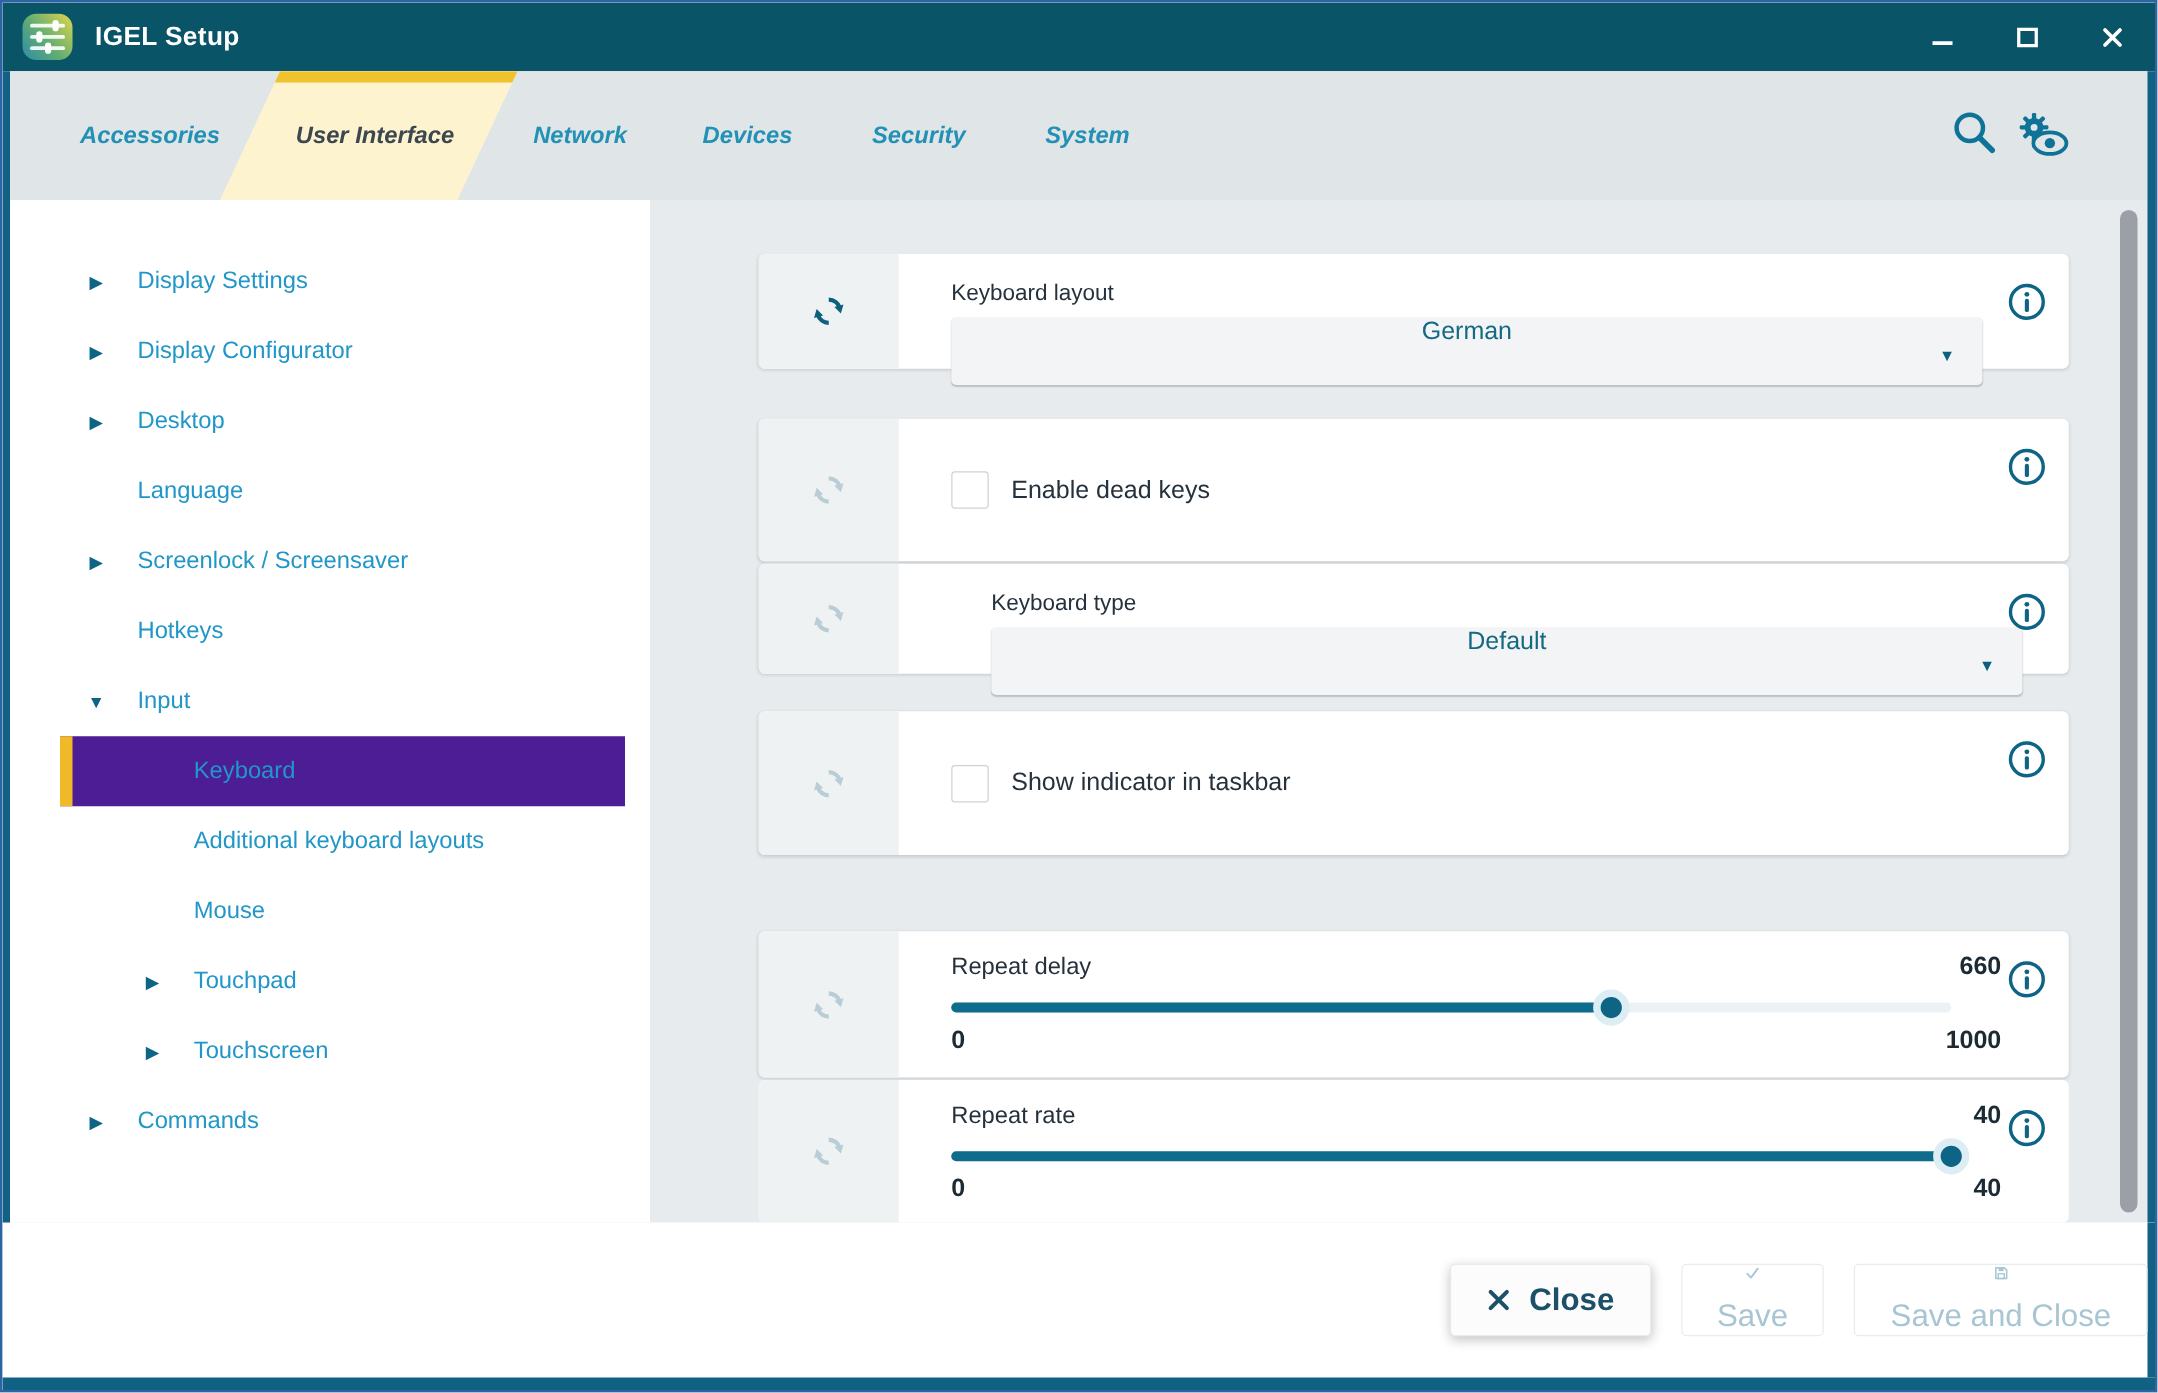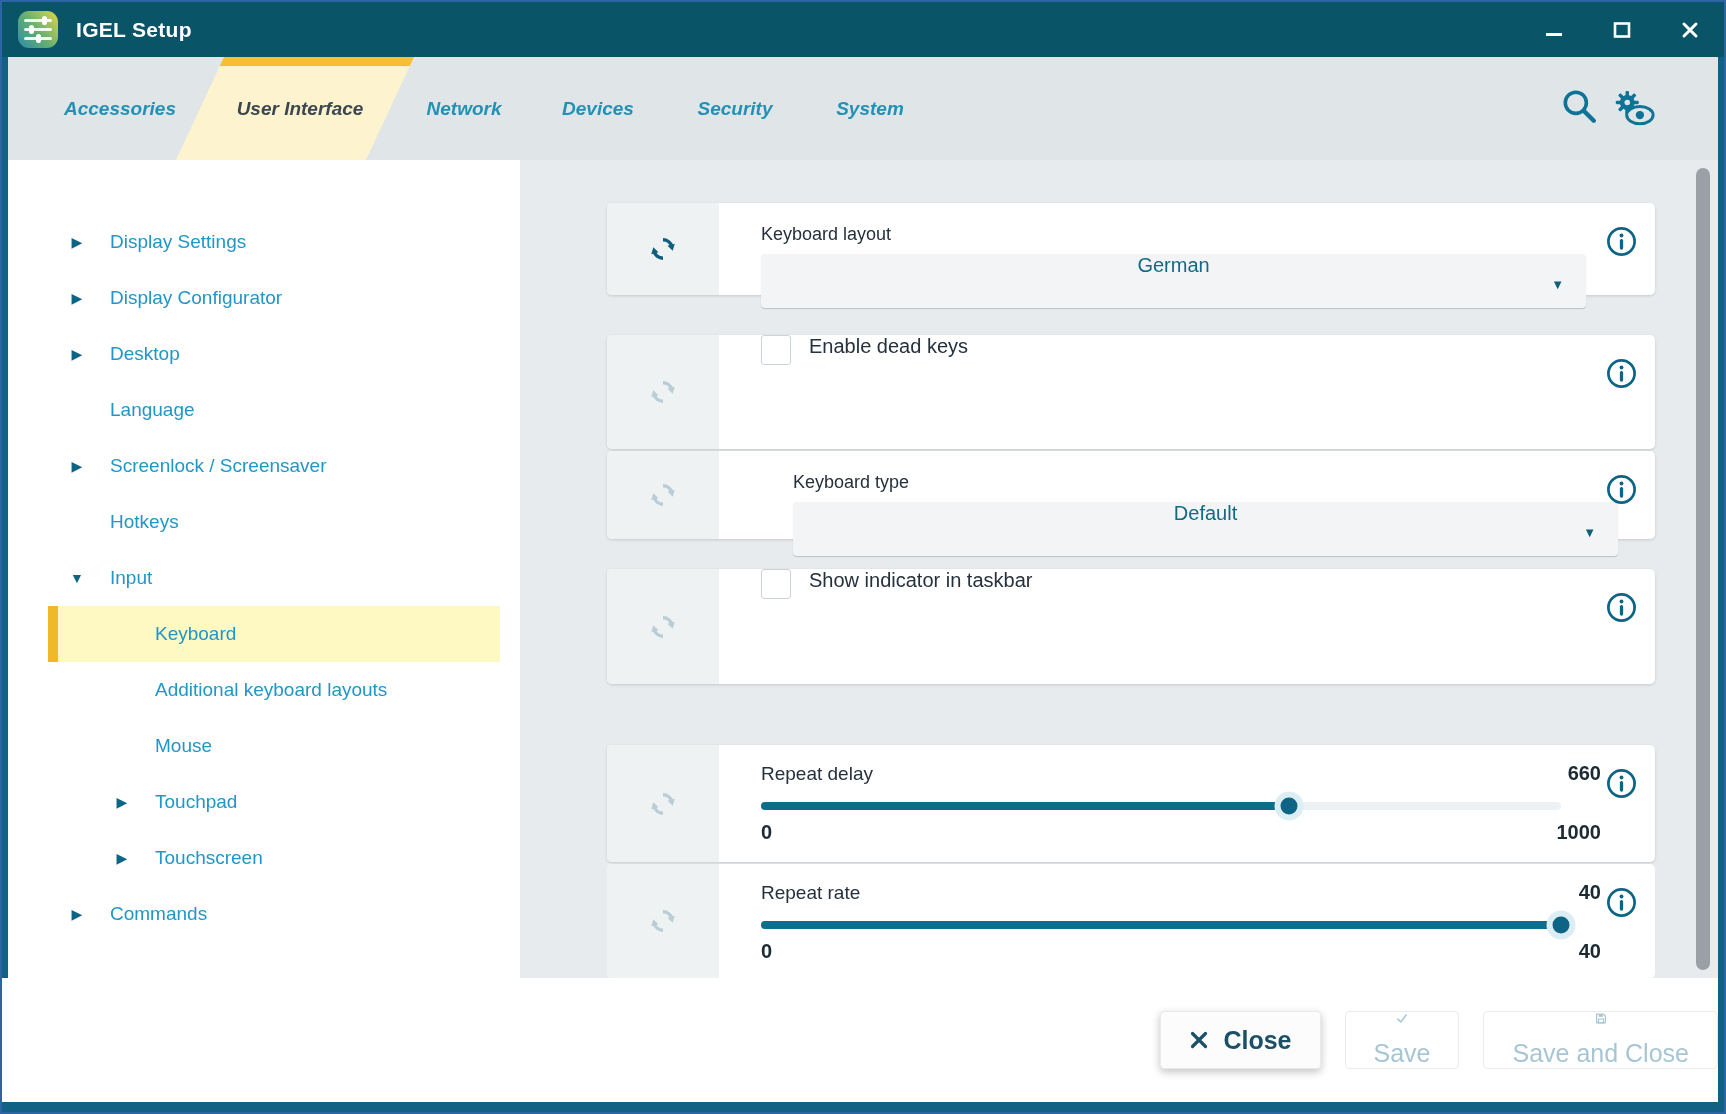--- a/index.html
+++ b/index.html
@@ -28,25 +28,25 @@
   .tab { position:absolute; top:50%; transform:translate(-50%,-50%); font-size:19px; font-weight:bold;
          color:#2391b5; cursor:pointer; white-space:nowrap;font-style:italic; }
   .tab.active { color:#3c474f; }
   .tool-icon { position:absolute; top:50%; transform:translateY(-50%); cursor:pointer; }
 
   
   .main { height:818px; background:#e7ebee; border-left:6px solid #116185; border-right:6px solid #116185;
           display:flex; position:relative; }
 
   
-  .sidebar { width:512px; background:#fff; padding-top:54px; flex:none; }
+  .sidebar { width:512px; background:#fff; padding-top:37px; flex:none; }
   .tree-item { height:56px; margin:0 20px 0 40px; display:flex; align-items:center; position:relative; cursor:pointer; }
   .tree-item.lvl0 { padding-left:19px; }
   .tree-item.lvl1 { padding-left:64px; }
-  .tree-item.selected { background:#fef9c3; }
+  .tree-item.selected { background:#4c1d95; }
   .tree-item.selected::before { content:""; position:absolute; left:0; top:0; bottom:0; width:10px; background:#f0b928; }
   .expander { width:20px; text-align:center; font-size:14px; color:#0d6484; flex:none; }
   .exp-collapsed::after { content:"\25B6"; }
   .exp-expanded::after { content:"\25BC"; }
   .tree-label { margin-left:23px; font-size:19px; color:#2196c8; white-space:nowrap; }
 
   
   .content { flex:1; position:relative; }
   .card { position:absolute; left:87px; width:1048px; background:#fff; border-radius:5px;
           box-shadow:0 1px 3px rgba(0,0,0,.14); display:flex; }
@@ -58,21 +58,21 @@
   .card-body { flex:1; position:relative; padding-left:42px; }
   .info-btn { position:absolute; top:22px; right:17px; color:#0d6484; cursor:pointer; display:flex; }
 
   .field-label { margin-top:21px; font-size:18px; color:#25313c; }
   .dropdown { margin-top:9px; width:825px; height:54px; background:#f2f4f5; border-radius:4px;
               display:flex; align-items:center; padding:0 22px; cursor:pointer;
               box-shadow:0 1px 1px rgba(0,0,0,.18);flex-direction:column; }
   .dropdown-value { color:#156983; font-size:20px; }
   .dropdown-caret { margin-left:auto; color:#0d5f7e; font-size:13px; }
 
-  .check-row { display:flex; align-items:flex-start; height:100%; }
+  .check-row { display:flex; align-items:center; height:100%; }
   .checkbox { width:30px; height:30px; background:#fff; border:1px solid #ccd3d7; border-radius:3px;
               cursor:pointer; flex:none; }
   .check-label { margin-left:18px; font-size:20px; color:#25313c; }
 
   .slider-row { padding-top:17px; }
   .slider-head { width:840px; display:flex; justify-content:space-between; align-items:baseline; }
   .slider-label { font-size:19px; color:#25313c; }
   .slider-value { font-size:20px; font-weight:bold; color:#1c2a33; }
   .slider-track-wrap { position:relative; width:800px; height:26px; margin-top:8px; cursor:pointer; }
   .slider-track { position:absolute; top:9px; left:0; right:0; height:8px; border-radius:4px; background:#eef1f3; }

